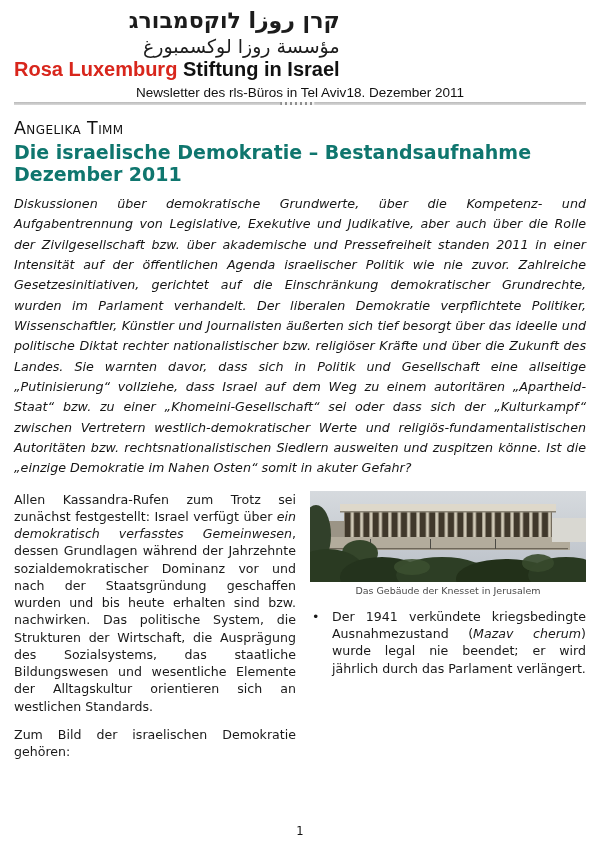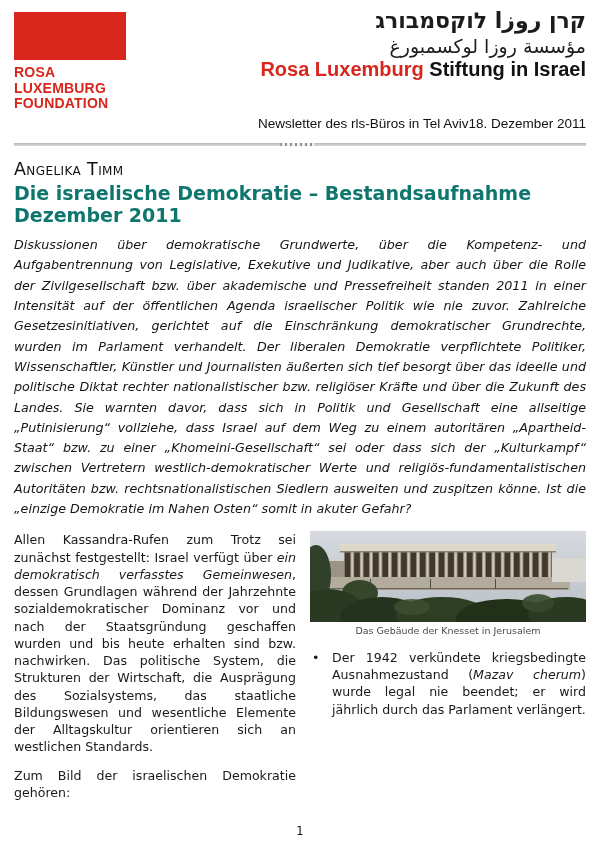--- a/index.html
+++ b/index.html
@@ -17,21 +17,21 @@
   .header{display:flex;justify-content:space-between;align-items:flex-start;}
   .logo-block{padding-top:4px;}
   .logo-rect{width:112px;height:48px;background:#d8261c;}
   .logo-text{margin-top:5px;color:#d8261c;font-weight:bold;font-size:14px;line-height:1.12;letter-spacing:.2px;font-family:"Liberation Sans",sans-serif;}
   .header-right{text-align:right;line-height:1.15;}
   .hebrew-title{font-size:22px;font-weight:bold;direction:rtl;}
   .arabic-title{font-size:19px;margin-top:3px;direction:rtl;}
   .org-line{font-size:20px;font-weight:bold;margin-top:0;font-family:"Liberation Sans",sans-serif;}
   .org-red{color:#d8261c;}
   .org-black{color:#111;}
-  .meta-row{display:flex;justify-content:flex-end;align-items:flex-end;font-size:13.5px;margin-top:4px;padding-bottom:12px;font-family:"Liberation Sans",sans-serif;color:#111;}
+  .meta-row{display:flex;justify-content:center;align-items:flex-end;font-size:13.5px;margin-top:4px;padding-bottom:2px;font-family:"Liberation Sans",sans-serif;color:#111;}
   .divider{position:relative;height:3px;background:linear-gradient(#b9b9b9,#d9d9d9);}
   .divider-ticks{position:absolute;left:50%;top:0;transform:translateX(-58%);width:34px;height:3px;
     background:repeating-linear-gradient(90deg,#8f8f8f 0 2px,#f2f2f2 2px 5px);}
   
   .author{margin-top:13px;font-variant:small-caps;font-size:17.5px;letter-spacing:.4px;color:#111;}
   .title{margin-top:3px;font-size:19px;font-weight:bold;color:#0f766e;font-stretch:normal;}
   .lead{margin-top:9px;font-size:12.7px;font-style:italic;text-align:justify;line-height:1.6;color:#151515;}
   .section-heading{margin-top:16px;max-width:312px;font-size:15.5px;font-weight:bold;line-height:1.22;color:#41231b;}
   
   .columns{display:flex;gap:14px;margin-top:12px;}
@@ -49,28 +49,20 @@
   
   .page-number{position:absolute;left:0;right:0;bottom:11px;text-align:center;font-size:11.5px;color:#111;}
   i{font-style:italic;}
 </style>
 </head>
 <body>
 
 <div class="page">
 
   <div class="header">
-    <div class="logo-block">
-      <div class="logo-rect"></div>
-      <div class="logo-text">
-        <div>ROSA</div>
-        <div>LUXEMBURG</div>
-        <div>FOUNDATION</div>
-      </div>
-    </div>
     <div class="header-right">
       <div class="hebrew-title">קרן روزا לוקסמבורג</div>
       <div class="arabic-title">مؤسسة روزا لوكسمبورغ</div>
       <div class="org-line"><span class="org-red">Rosa Luxemburg</span><span class="org-black"> Stiftung in Israel</span></div>
     </div>
   </div>
 
   <div class="meta-row">
     <span>Newsletter des rls-Büros in Tel Aviv</span>
     <span>18. Dezember 2011</span>
@@ -126,21 +118,21 @@
           <ellipse cx="72" cy="86" rx="42" ry="20" fill="#24331d"></ellipse>
           <ellipse cx="132" cy="84" rx="46" ry="18" fill="#2d3e25"></ellipse>
           <ellipse cx="196" cy="88" rx="50" ry="20" fill="#223019"></ellipse>
           <ellipse cx="256" cy="84" rx="38" ry="18" fill="#2a3a22"></ellipse>
           <ellipse cx="102" cy="76" rx="18" ry="8" fill="#3c5030" opacity="0.85"></ellipse>
           <ellipse cx="228" cy="72" rx="16" ry="9" fill="#374a2c" opacity="0.9"></ellipse>
         </svg>
       </div>
       <div class="photo-caption">Das Gebäude der Knesset in Jerusalem</div>
       <ul>
-        <li><span>Der 1942 verkündete kriegsbedingte Ausnahmezustand (</span><i>Mazav cherum</i><span>) wurde legal nie beendet; er wird jährlich durch das Parlament verlängert.</span></li>
+        <li><span>Der 1941 verkündete kriegsbedingte Ausnahmezustand (</span><i>Mazav cherum</i><span>) wurde legal nie beendet; er wird jährlich durch das Parlament verlängert.</span></li>
 
       </ul>
     </div>
 
   </div>
 
   <div class="page-number">1</div>
 
 </div>
 

